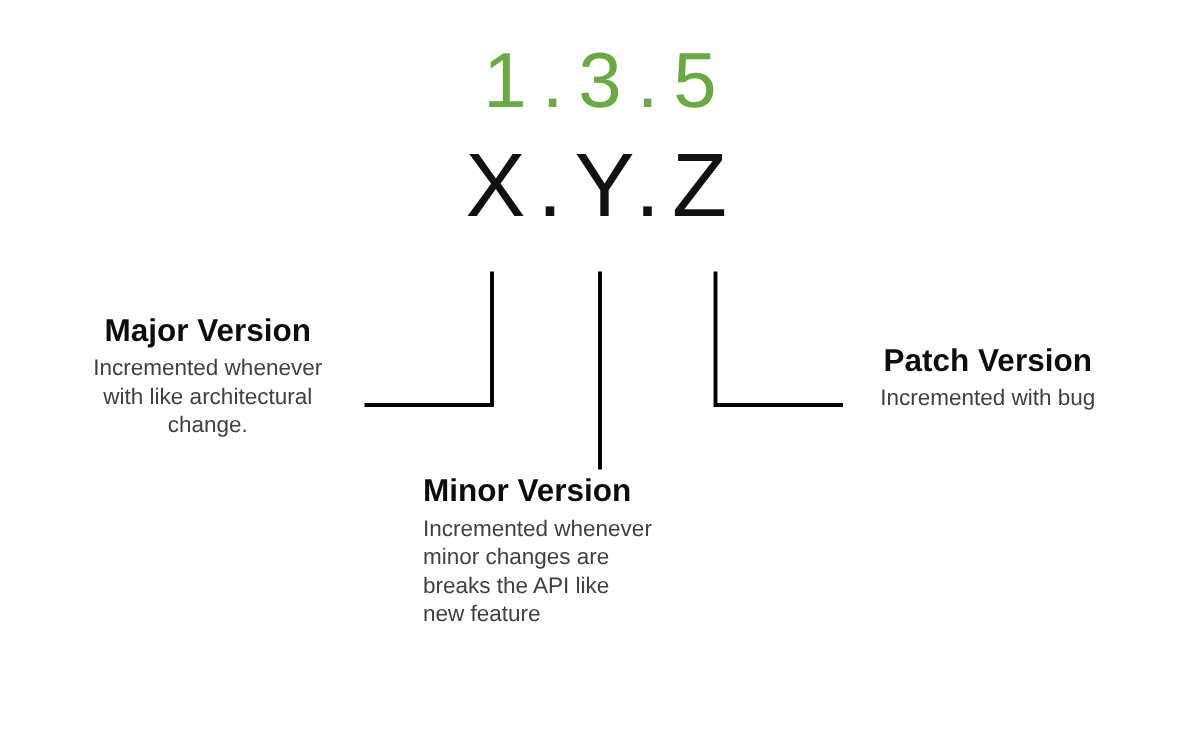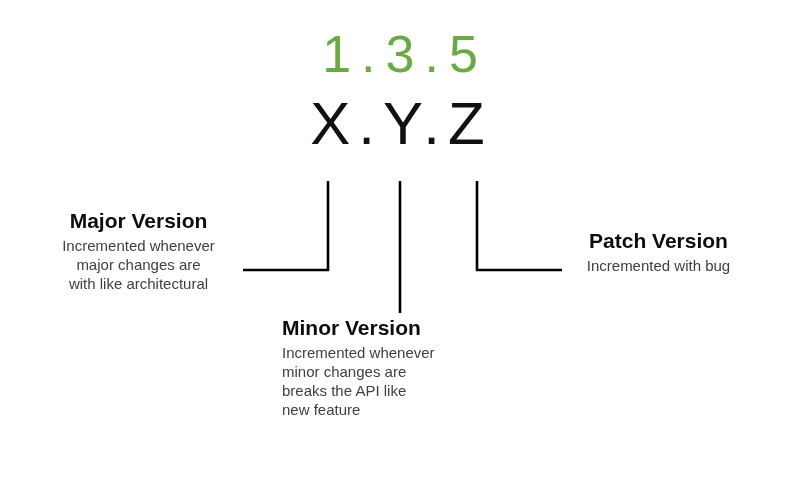--- a/index.html
+++ b/index.html
@@ -113,22 +113,22 @@
   <svg id="connectors" viewBox="0 0 800 500" xmlns="http://www.w3.org/2000/svg">
     <polyline points="328,181 328,270 243,270" fill="none" stroke="#000000" stroke-width="2.6"></polyline>
     <polyline points="400,181 400,313" fill="none" stroke="#000000" stroke-width="2.6"></polyline>
     <polyline points="477,181 477,270 562,270" fill="none" stroke="#000000" stroke-width="2.6"></polyline>
   </svg>
 
   <div class="annotation" id="ann-major">
     <div class="ann-title">Major Version</div>
     <div class="ann-body">
       <div>Incremented whenever</div>
-      <div>major changes are</div>
       <div>with like architectural</div>
+      <div>change.</div>
     </div>
   </div>
 
   <div class="annotation" id="ann-minor">
     <div class="ann-title">Minor Version</div>
     <div class="ann-body">
       <div>Incremented whenever</div>
       <div>minor changes are</div>
       <div>breaks the API like</div>
       <div>new feature</div>

